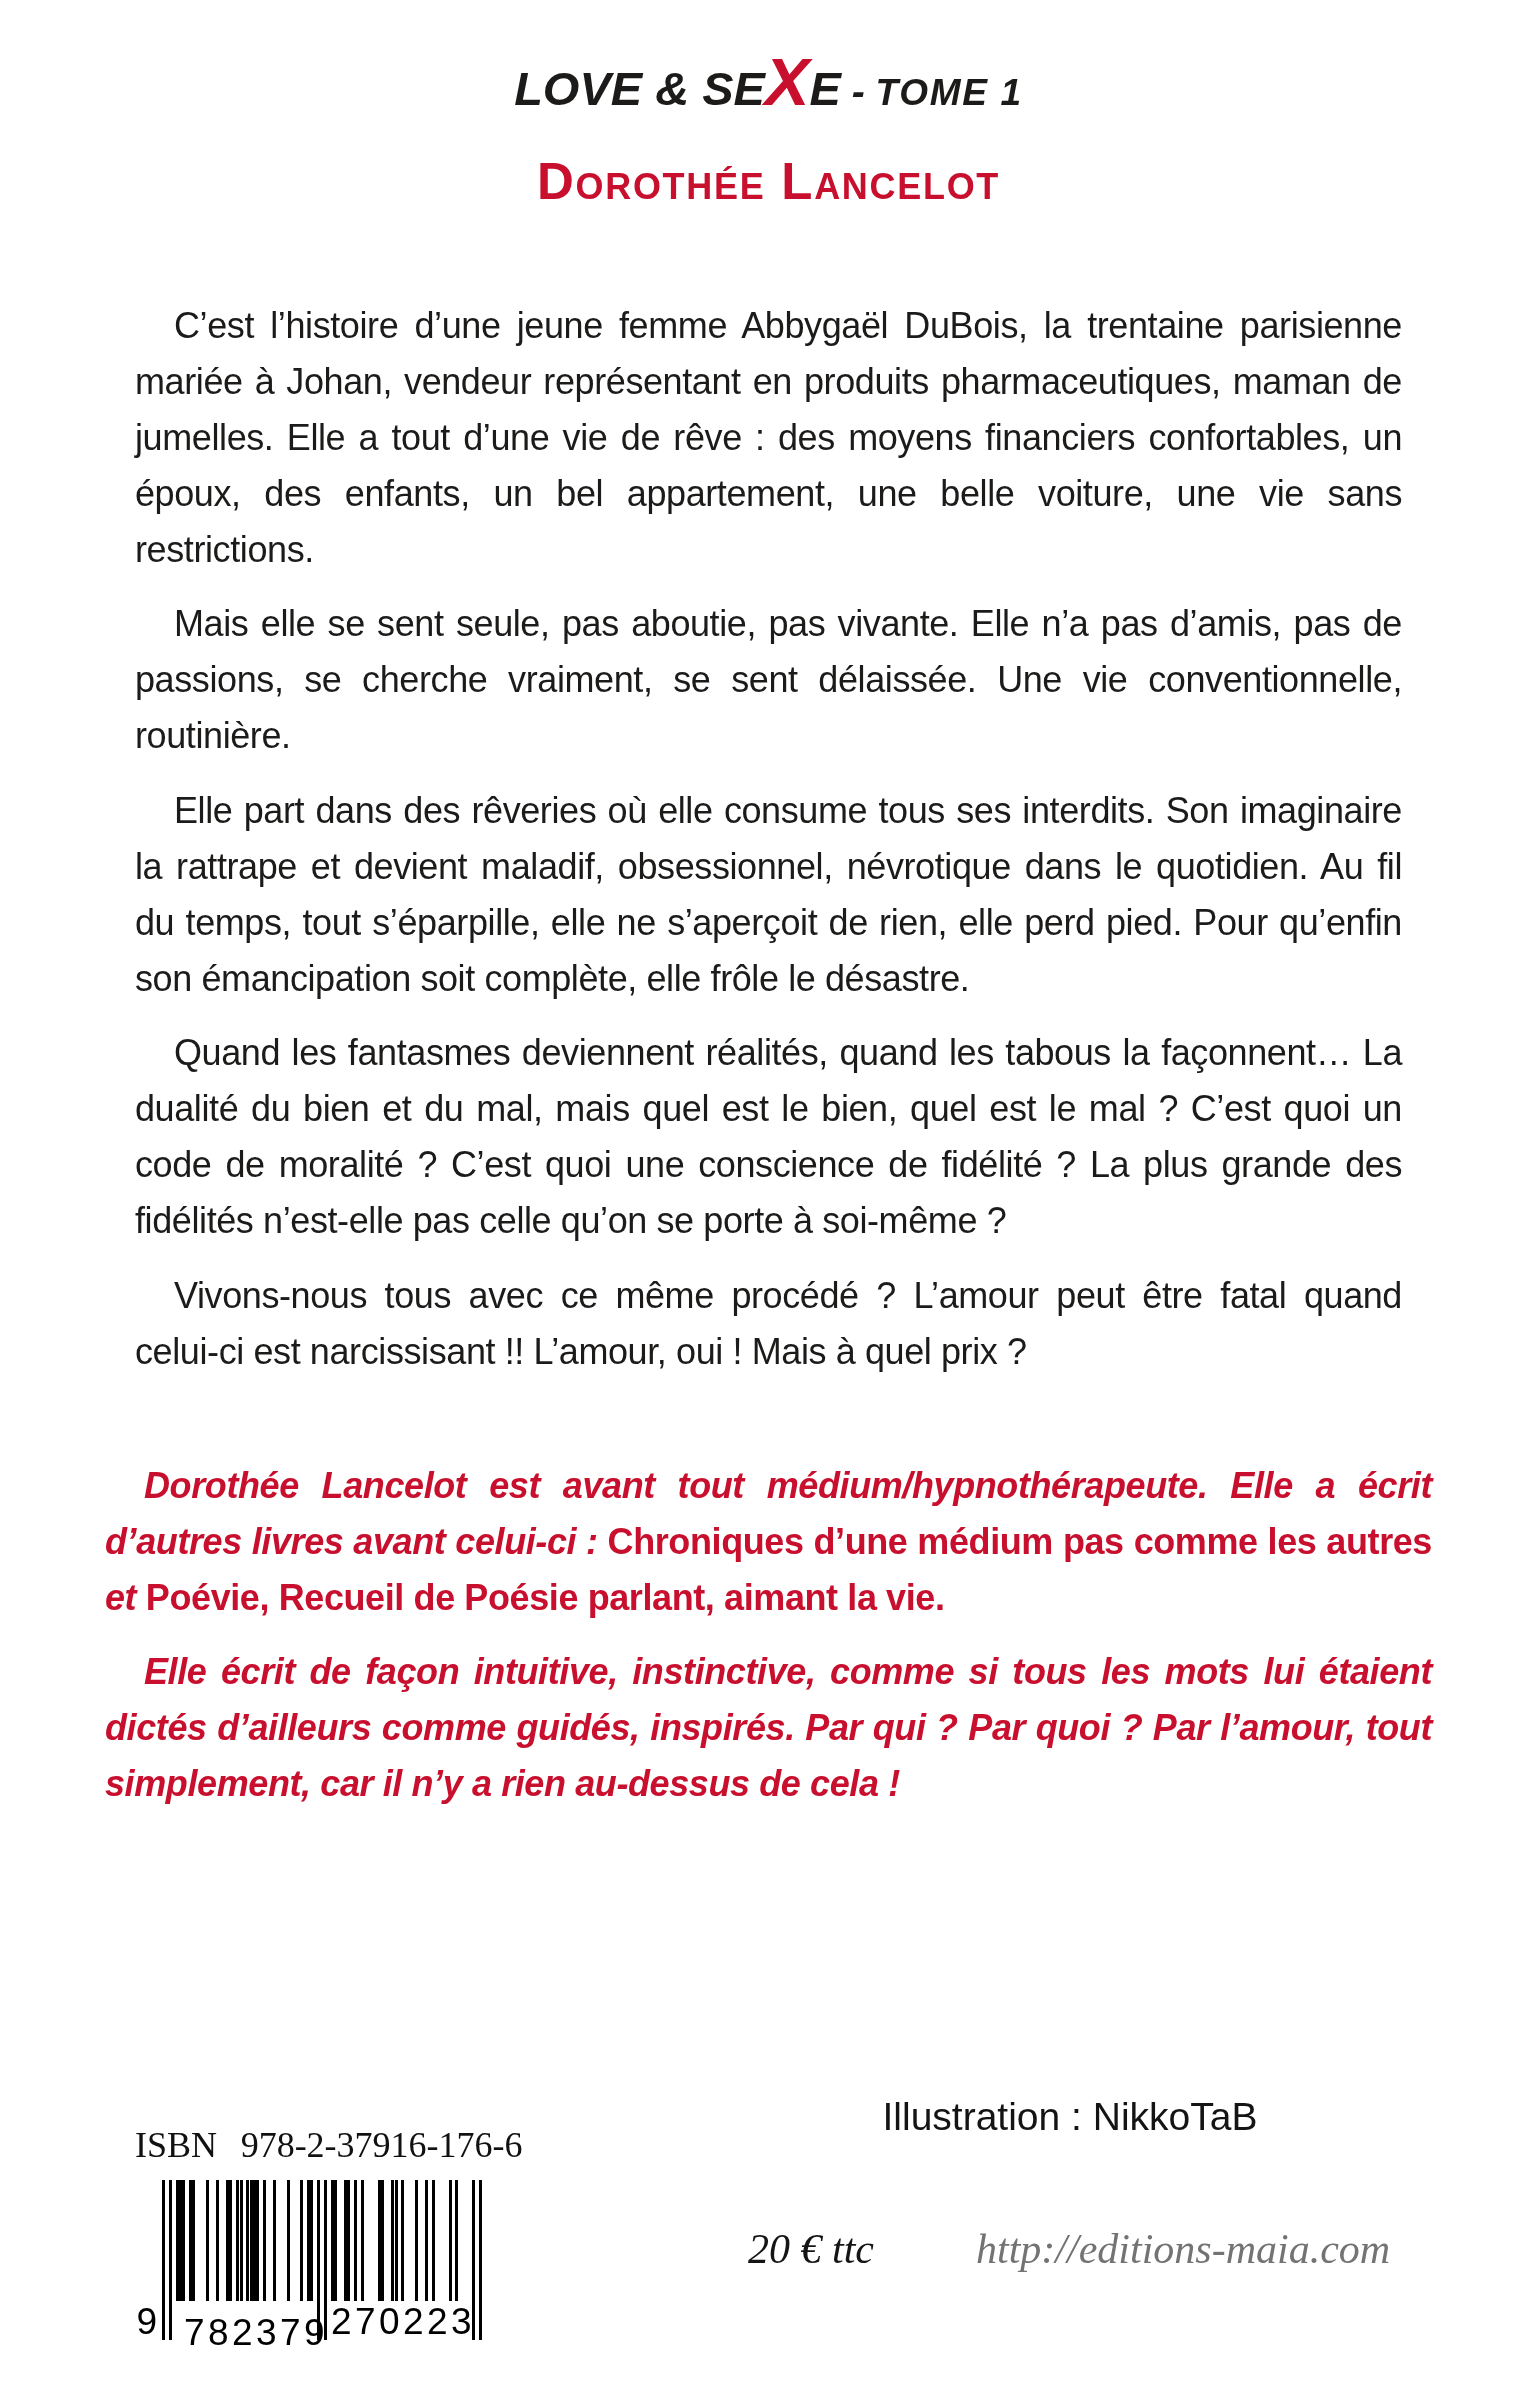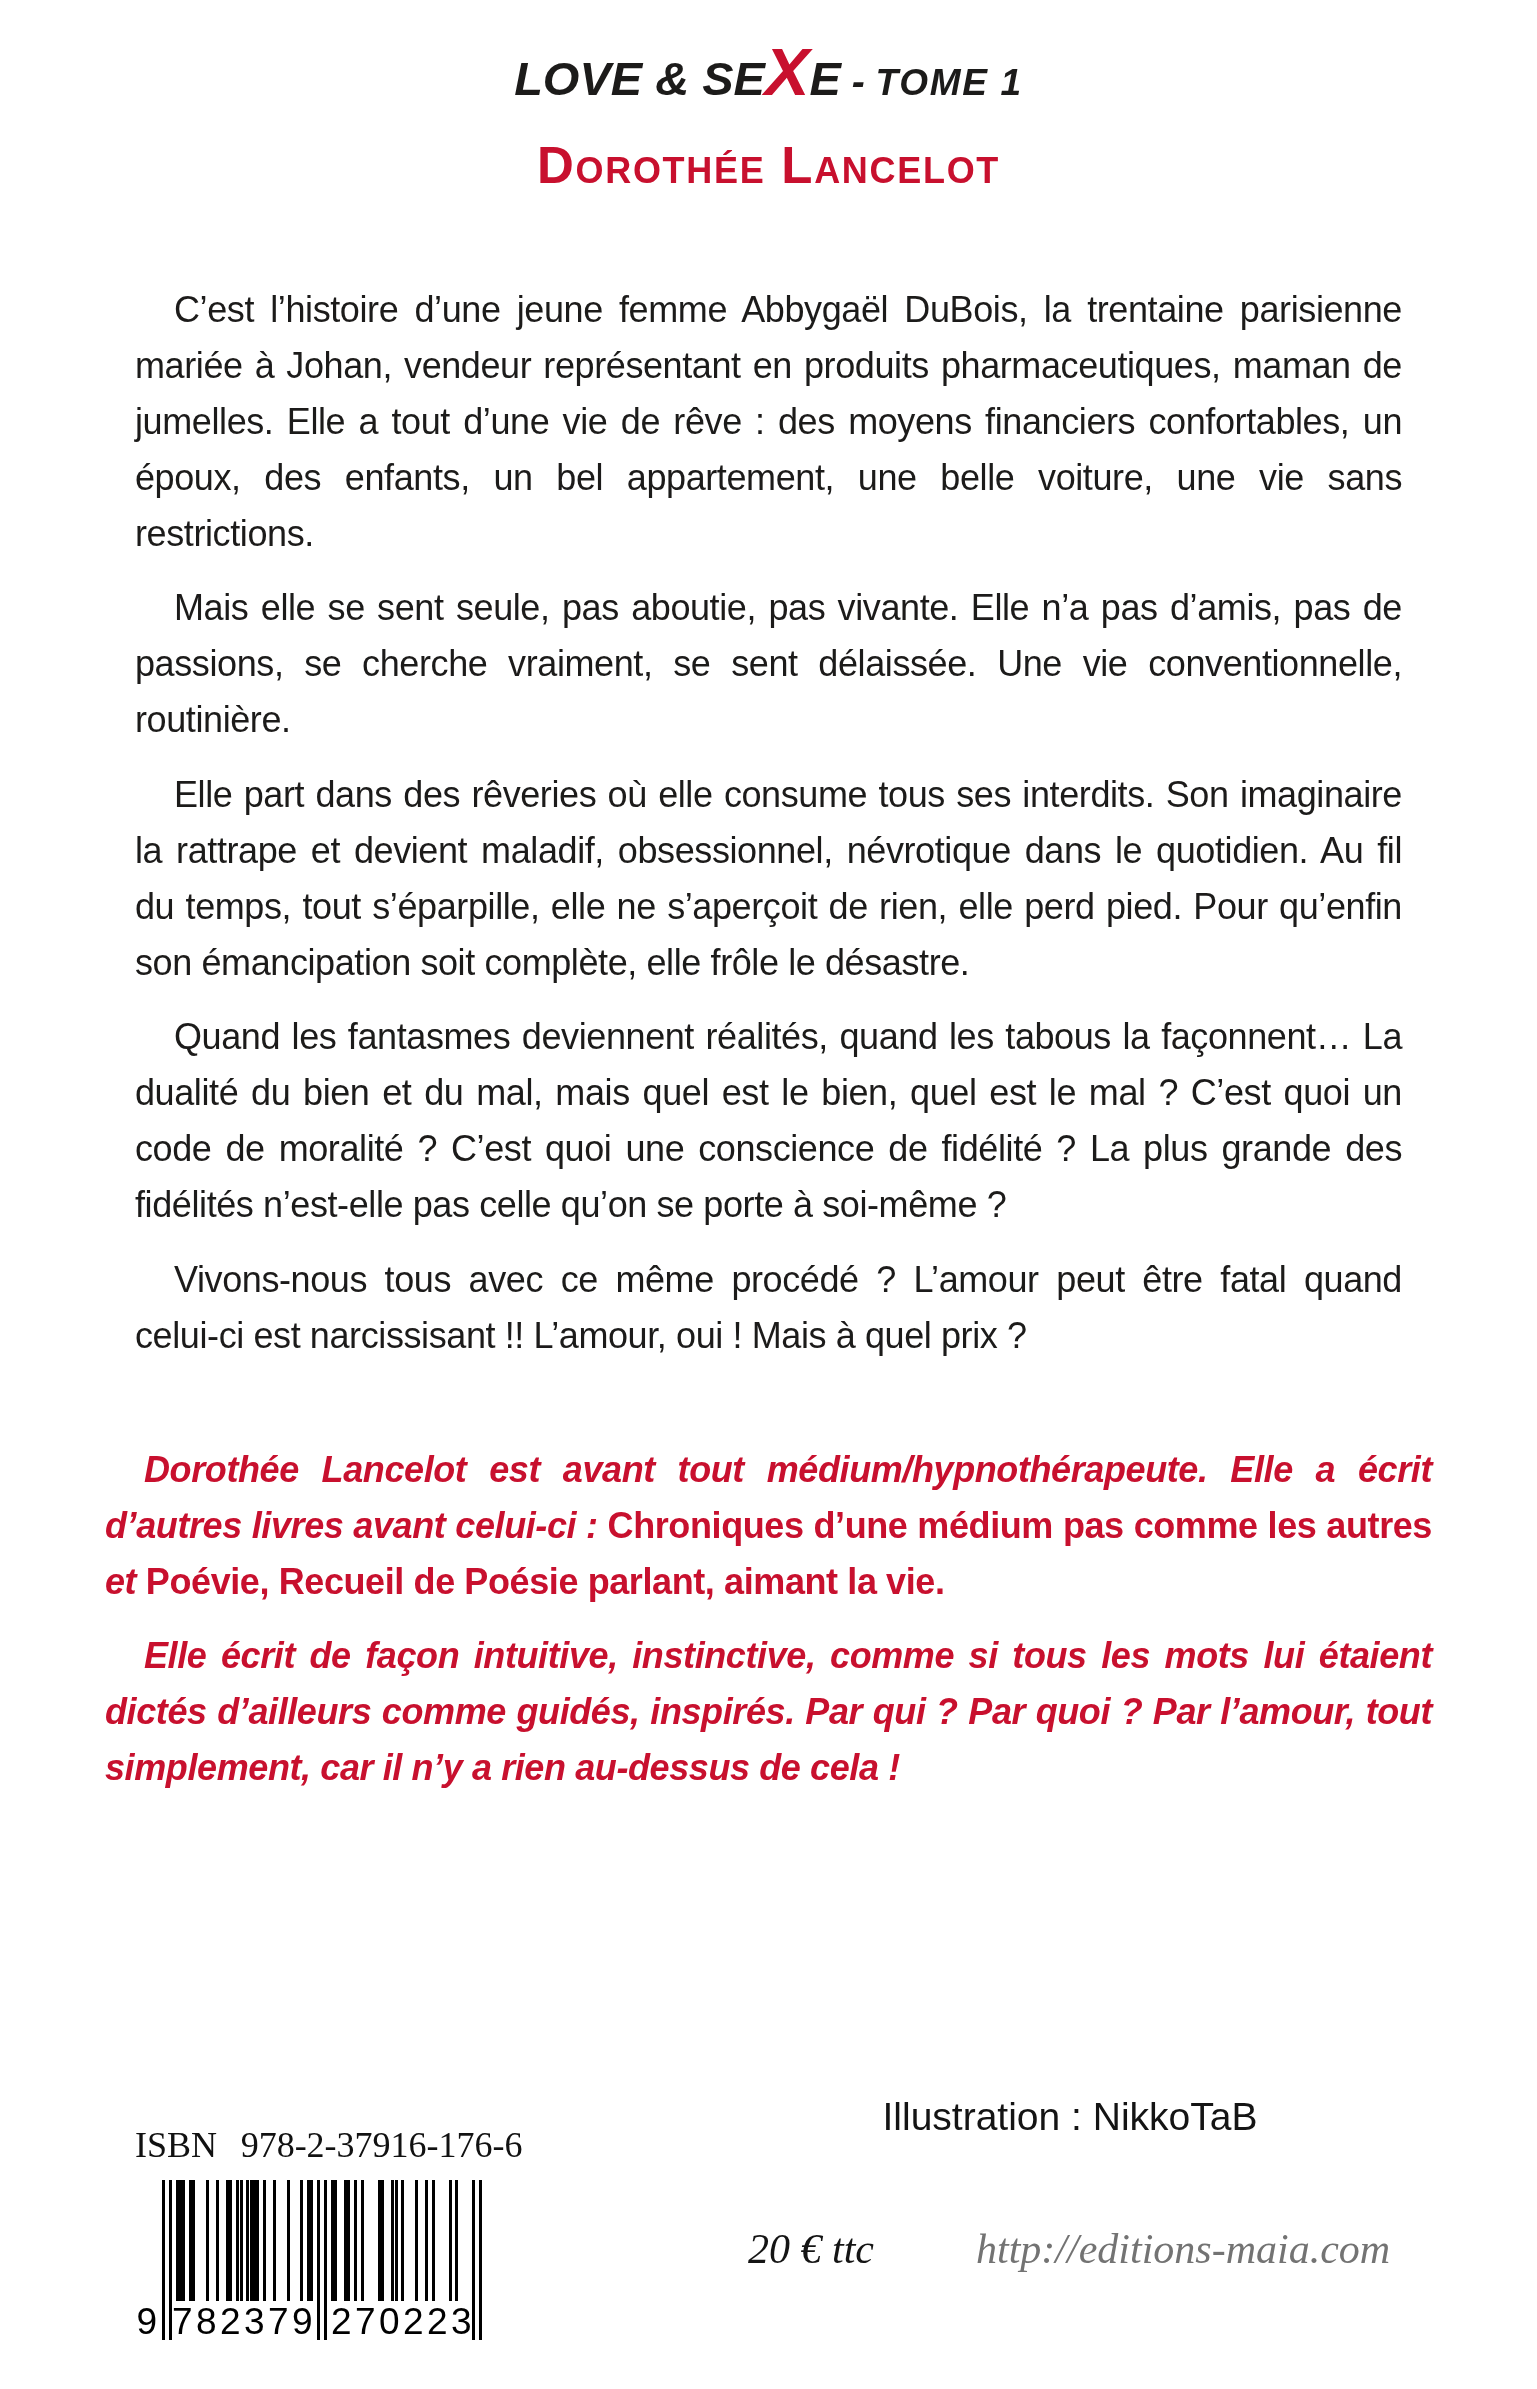--- a/index.html
+++ b/index.html
@@ -7,21 +7,21 @@
     position:relative;
     width:1537px;height:2389px;
     background:#ffffff;
     overflow:hidden;
     font-family:"Liberation Sans",sans-serif;
     color:#1c1b1a;
   }
   
   .cover-header{padding-top:40px;text-align:center;}
   .series-title{
-    margin:0;line-height:64px;height:78px;
+    margin:16px;line-height:52px;height:78px;
     font-style:italic;font-weight:600;font-size:47px;color:#1c1b1a;
   }
   .series-title .t1{font-size:47px;}
   .series-title .t1-x{font-size:67px;font-weight:800;color:var(--accent);}
   .series-title .t1-sep{font-size:39px;}
   .series-title .t1-small{font-size:37px;letter-spacing:1.7px;}
   .book-title{
     margin:6.7px 0 0;line-height:61px;
     font-size:54px;font-weight:800;letter-spacing:0.4px;color:#161616;
   }
@@ -50,21 +50,21 @@
   .barcode-block{position:absolute;left:162px;top:2180px;width:320px;height:160px;}
   .barcode-block .bars{position:absolute;left:0;top:0;width:320px;height:160px;}
   .barcode-block .bar{position:absolute;top:0;width:3.4px;height:121px;background:#000;}
   .barcode-block .bar.tall{height:160px;}
   .bc-digit{
     position:absolute;top:121px;
     font-size:37px;line-height:42px;color:#000;
     font-stretch:condensed;
   }
   .bc-d9{left:-35px;width:30px;text-align:right;}
-  .bc-g1{left:10px;width:142px;letter-spacing:3.4px;}
+  .bc-g1{left:22px;width:142px;letter-spacing:3.4px;margin-top:11px;}
   .bc-g2{left:169px;width:142px;text-align:center;letter-spacing:3.4px;}
   .illustration-credit{
     position:absolute;left:792px;top:2095px;width:556px;
     text-align:center;font-size:39px;letter-spacing:0;
     font-stretch:condensed;color:#141414;
   }
   .price{
     position:absolute;left:748px;top:2225px;
     font-family:"Liberation Serif",serif;font-style:italic;
     font-size:42px;color:#141414;

